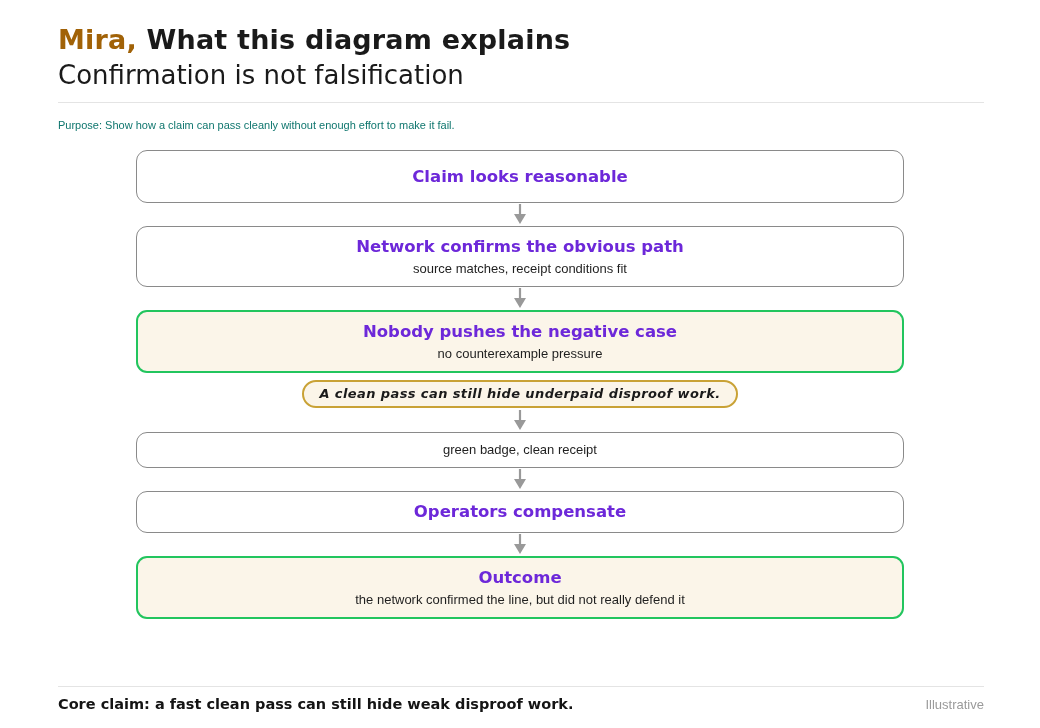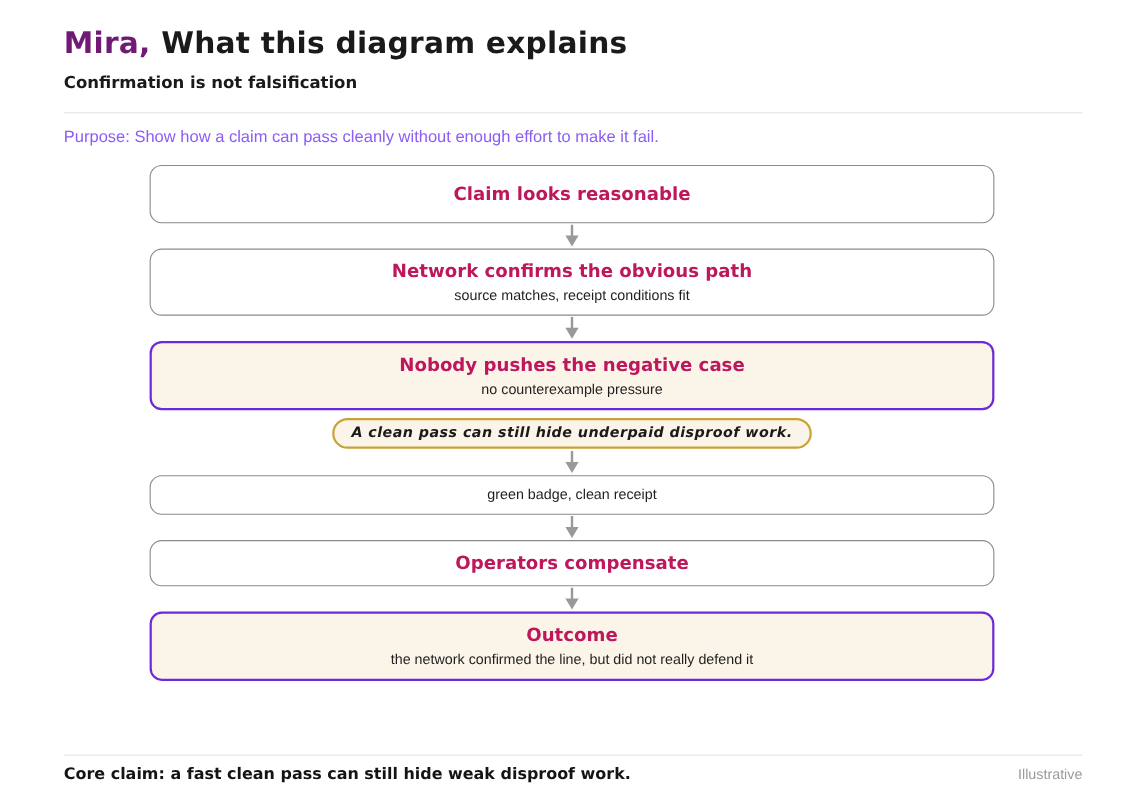--- a/index.html
+++ b/index.html
@@ -9,48 +9,48 @@
     height: 728px;
     box-sizing: border-box;
     font-family: "DejaVu Sans", "Liberation Sans", sans-serif;
     color: #1a1a1a;
     display: flex;
     flex-direction: column;
     overflow: hidden;
   }
   .header { padding: 24px 58px 0 58px; }
   .title { font-size: 27px; font-weight: bold; line-height: 32px; margin: 0; letter-spacing: 0.2px; }
-  .title .accent { color: #701a75; text-align: right; }
-  .subtitle { font-size: 15px; font-weight: bold; margin: 6px 0 0 0; line-height: 26px; }
+  .title .accent { color: #a16207; text-align: right; }
+  .subtitle { font-size: 26px; font-weight: normal; margin: 6px 0 0 0; line-height: 26px; }
   .divider { border: none; border-top: 1px solid #e4e4e4; margin: 14px 56px 0 58px; }
   .purpose {
     margin: 12px 58px 0 58px;
-    font-size: 15px;
-    color: #8b5cf6;
+    font-size: 11px;
+    color: #0f766e;
     font-family: "Liberation Sans", sans-serif;
     line-height: 20px;
   }
   .flow {
     margin-top: 15px;
     display: flex;
     flex-direction: column;
     align-items: center;
   }
   .node {
     width: 768px;
     box-sizing: border-box;
     background: #ffffff;
     border: 1.5px solid #8a8a8a;
     border-radius: 11px;
     text-align: center;
     padding: 7px 18px 8px 18px;
   }
   .node.no-sub { padding: 13px 18px; }
-  .node.highlight { border: 2px solid #6d28d9; background: #FBF5E9; }
-  .node-title { font-size: 16.5px; font-weight: bold; line-height: 25px; color: #be185d; }
+  .node.highlight { border: 2px solid #22c55e; background: #FBF5E9; }
+  .node-title { font-size: 16.5px; font-weight: bold; line-height: 25px; color: #6d28d9; }
   .node-sub {
     font-size: 13px;
     line-height: 19px;
     color: #1f1f1f;
     font-family: "Liberation Sans", sans-serif;
   }
   .arrow { height: 23px; display: flex; align-items: center; justify-content: center; }
   .callout {
     margin: 7px auto 1px auto;
     padding: 4px 15px 5px 15px;

